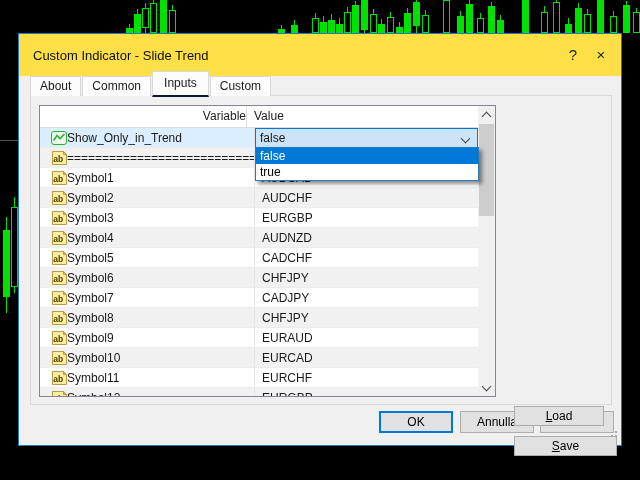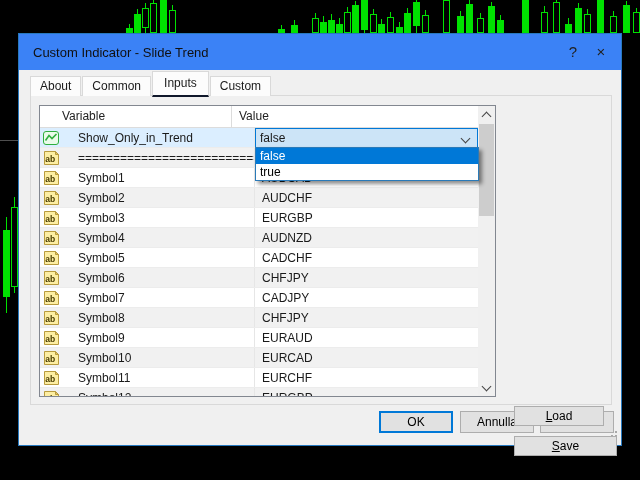--- a/index.html
+++ b/index.html
@@ -15,21 +15,21 @@
   .candle .body{position:absolute;left:0;width:5px;border:1px solid #00e100;}
   .candle .body.solid{background:#00e100;}
   .candle .body.hollow{background:#000;}
   #left-gridline{position:absolute;left:0;width:18px;height:1px;background:#4f4f4f;}
 
   
   #dialog{
     position:absolute;left:18px;top:33px;width:602px;height:411px;
     background:#f0f0f0;border:1px solid #2779bf;z-index:10;font-size:12px;color:#1a1a1a;
   }
-  #titlebar{position:absolute;left:0;top:0;width:100%;height:36px;background:#3b82f6;display:flex;align-items:center;}
+  #titlebar{position:absolute;left:0;top:0;width:100%;height:42px;background:#fde047;display:flex;align-items:center;}
   #title-text{flex:1;padding-left:14px;font-size:13px;color:#101010;white-space:nowrap;}
   .cap-btn{width:28px;height:30px;line-height:30px;text-align:center;font-size:15px;color:#222;cursor:default;}
   #close-btn{margin-right:6px;}
 
   
   #tabstrip{position:absolute;left:11px;top:39px;height:23px;display:flex;align-items:flex-end;z-index:3;}
   .tab{
     background:#fcfcfc;border:1px solid #d9d9d9;border-bottom:none;
     padding:3px 9px;margin-right:1px;font-size:12px;line-height:13px;color:#1a1a1a;
   }
@@ -42,29 +42,29 @@
     background:#f0f0f0;border:1px solid #d9d9d9;z-index:2;
   }
 
   
   #ptable{
     position:absolute;left:8px;top:9px;width:455px;height:290px;
     background:#fff;border:1px solid #828790;overflow:hidden;display:flex;
   }
   #tcontent{width:438px;position:relative;}
   #thead{height:21px;display:flex;background:#fff;border-bottom:1px solid #dcdcdc;}
-  .h-var{width:192px;box-sizing:border-box;padding-left:22px;line-height:20px;border-right:1px solid #dcdcdc;color:#222;}
+  .h-var{width:207px;box-sizing:border-box;padding-left:22px;line-height:20px;border-right:1px solid #dcdcdc;color:#222;text-align:right;}
   .h-val{flex:1;padding-left:7px;line-height:20px;color:#222;}
   #rows{position:relative;}
   .row{height:20px;box-sizing:border-box;display:flex;border-bottom:1px solid #ececec;background:#fff;}
   .row.alt{background:#f1f1f1;}
   .row.sel{background:#dbeeff;}
   .cell-name{
     width:215px;box-sizing:border-box;border-right:1px solid #e6e6e6;
-    display:flex;align-items:center;gap:19px;padding-left:3px;overflow:hidden;white-space:nowrap;
+    display:flex;align-items:center;gap:0;padding-left:11px;overflow:hidden;white-space:nowrap;
   }
   .cell-value{flex:1;display:flex;align-items:center;padding-left:7px;overflow:hidden;white-space:nowrap;}
   .cell-value.editor{padding:0;}
   .param-icon{width:16px;height:14px;flex:0 0 16px;display:block;}
 
   
   .combobox{
     width:100%;height:20px;box-sizing:border-box;border:1px solid #0078d7;background:#cce4f7;
     display:flex;align-items:center;padding-left:4px;position:relative;
   }

